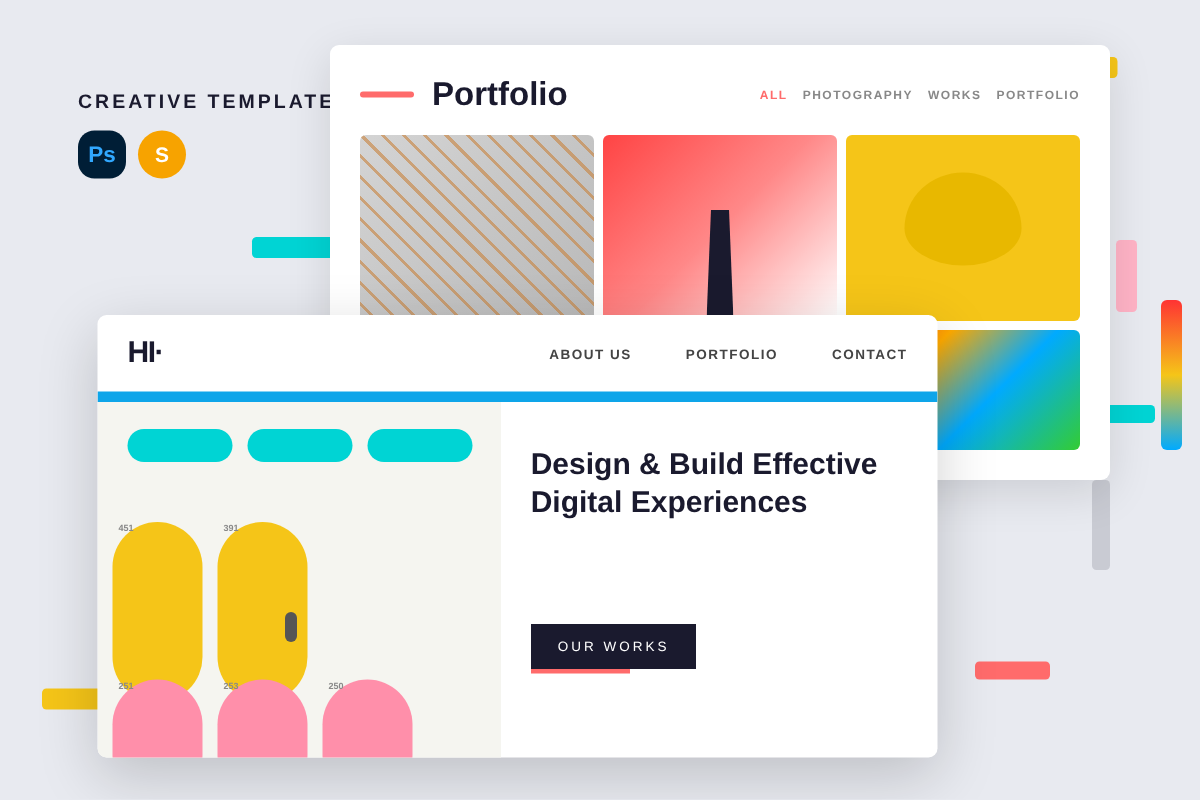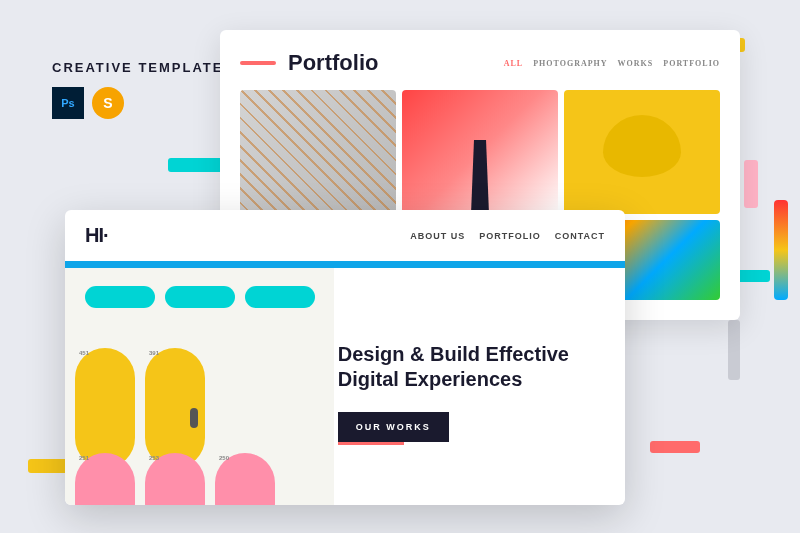--- a/index.html
+++ b/index.html
@@ -35,25 +35,25 @@
       text-align: center;
     }
     .app-icons {
       display: flex;
       gap: 8px;
       margin-top: 12px;
     }
     .app-icon {
       width: 32px;
       height: 32px;
-      border-radius: 0;
+      border-radius: 11px;
       display: flex;
       align-items: center;
       justify-content: center;
-      font-size: 11px;
+      font-size: 15px;
       font-weight: bold;
       color: white;
     }
     .ps-icon { background: #001e36; color: #31a8ff; }
     .sk-icon { background: #f7a300; color: white; border-radius: 50%; }
 
     
     .deco-bar {
       position: absolute;
       border-radius: 3px;
@@ -87,21 +87,20 @@
     .portfolio-title {
       font-size: 22px;
       font-weight: 700;
       color: #1a1a2e;
     }
     .portfolio-nav {
       display: flex;
       gap: 10px;
       margin-left: auto;
       align-items: center;
-      font-family: Liberation Serif, serif;
     }
     .portfolio-nav span {
       font-size: 8px;
       font-weight: 700;
       letter-spacing: 1px;
       color: #888;
       cursor: pointer;
     }
     .portfolio-nav span.active { color: #ff6b6b; }
     .portfolio-images {
@@ -175,21 +174,21 @@
     }
     .main-logo {
       font-size: 20px;
       font-weight: 900;
       color: #1a1a2e;
       letter-spacing: -1px;
       margin-right: auto;
     }
     .main-nav-links {
       display: flex;
-      gap: 14px;
+      gap: 36px;
       text-align: center;
     }
     .main-nav-links span {
       font-size: 9px;
       font-weight: 700;
       letter-spacing: 1px;
       text-transform: uppercase;
       color: #444;
       cursor: pointer;
     }
@@ -233,44 +232,44 @@
     
     .pill-label {
       position: absolute;
       font-size: 6px;
       color: #888;
       font-weight: bold;
     }
 
     .main-text-area {
       width: 52%;
-      padding: 30px 4px;
+      padding: 30px 20px;
       display: flex;
       flex-direction: column;
-      justify-content: center;
     }
     .main-headline {
       font-size: 20px;
       font-weight: 800;
       color: #1a1a2e;
       line-height: 1.25;
       margin-bottom: 20px;
     }
     .our-works-btn {
       display: inline-block;
       background: #1a1a2e;
       color: white;
       font-size: 9px;
-      font-weight: 700;
+      font-weight: 400;
       letter-spacing: 2px;
       text-transform: uppercase;
       padding: 10px 18px;
       cursor: pointer;
       position: relative;
       width: fit-content;
+      margin-top: 48px;
     }
     .our-works-btn::after {
       content: '';
       position: absolute;
       bottom: -3px;
       left: 0;
       width: 60%;
       height: 3px;
       background: #ff6b6b;
     }

